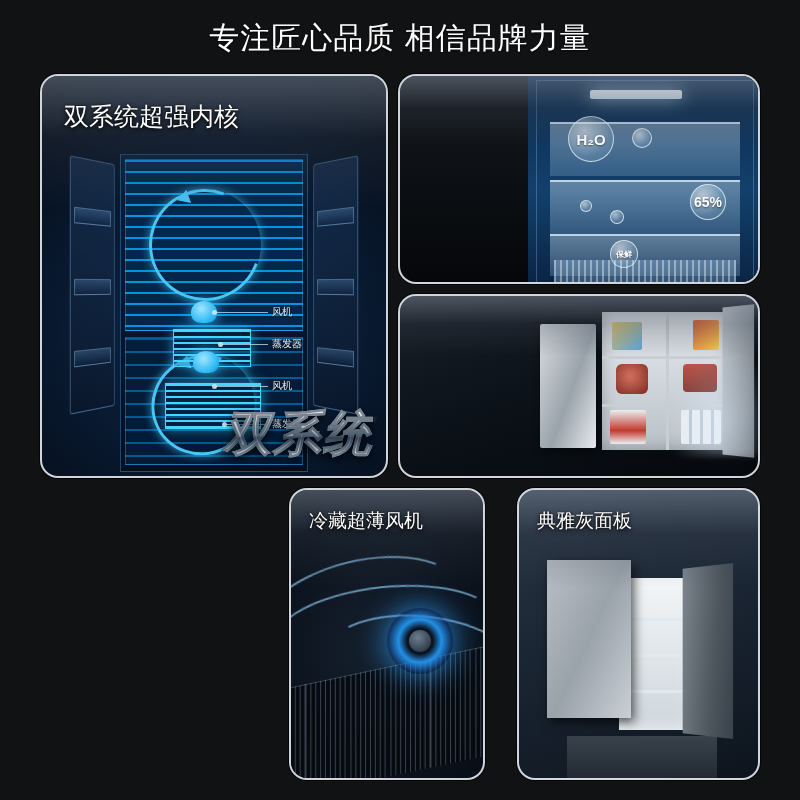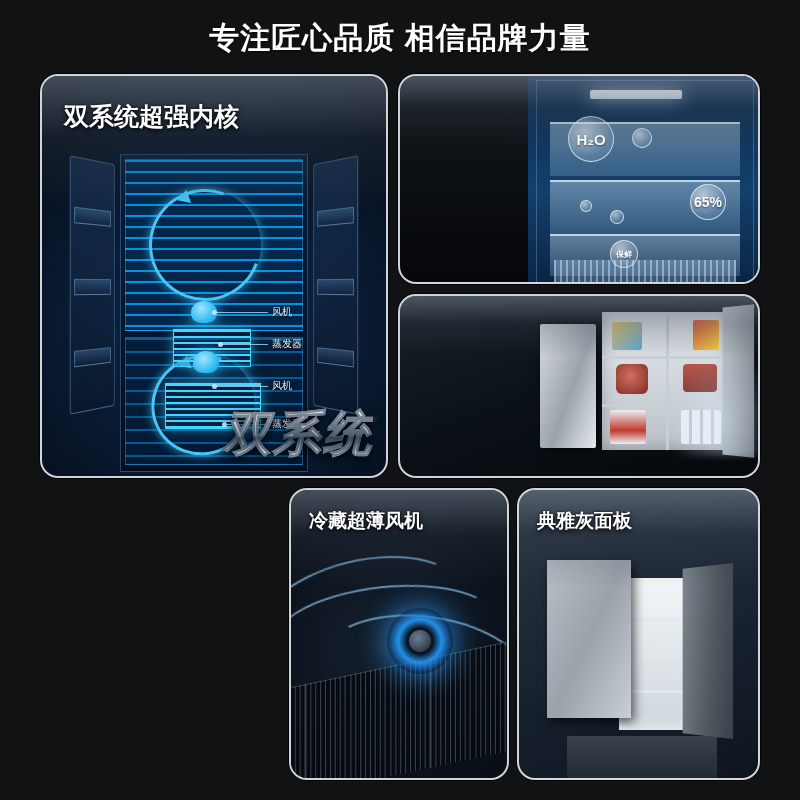--- a/index.html
+++ b/index.html
@@ -10,42 +10,42 @@
     overflow: hidden;
   }
   .page { position: relative; width: 800px; height: 800px; background: #111214; }
 
   
   .header {
     position: absolute; left: 0; top: 18px; width: 800px;
     text-align: center;
     color: #fff;
     font-size: 30px;
-    font-weight: bold;
+    font-weight: normal;
     letter-spacing: 1px;
     text-shadow: 0 1px 2px rgba(0,0,0,.8);
   }
 
   
   .panel {
     position: absolute;
     border-radius: 18px;
     overflow: hidden;
     border: 2px solid rgba(235,240,245,.88);
     background: #05070b;
     box-shadow: 0 0 0 1px rgba(0,0,0,.7);
   }
   .panel .glossy {
     position: absolute; left: 0; top: 0; width: 100%; height: 34%;
     background: linear-gradient(180deg, rgba(120,132,148,.55) 0%, rgba(58,66,80,.30) 45%, rgba(0,0,0,0) 100%);
     pointer-events: none; z-index: 6;
   }
   .panel .ttl {
     position: absolute; z-index: 9;
-    color: #ffffff; font-weight: bold;
+    color: #ffffff; font-weight: normal;
     text-shadow: 0 2px 5px rgba(0,0,0,.95), 0 0 2px rgba(0,0,0,.9);
     line-height: 1.18;
     white-space: pre-line;
   }
 
   
   #p1 { left: 40px; top: 74px; width: 348px; height: 404px;
         background: radial-gradient(120% 95% at 50% 62%, #0d2a4e 0%, #08172c 42%, #04080f 78%, #020407 100%); }
   #p1 .ttl { left: 22px; top: 26px; font-size: 25px; }
 
@@ -146,21 +146,21 @@
         transform: perspective(300px) rotateY(-22deg); }
   .mist { position: absolute; right: -4px; bottom: 0; width: 90px; height: 110px;
         background: radial-gradient(ellipse at 60% 70%, rgba(220,235,250,.45), rgba(220,235,250,0) 70%);
         filter: blur(3px); }
   #p3 .metal-txt { left: 128px; bottom: -2px; font-size: 42px; letter-spacing: 0; }
   #p3 .metal-txt .sm { font-size: 30px; }
 
   
   #p4 { left: 40px; top: 488px; width: 243px; height: 292px;
         background: radial-gradient(110% 90% at 50% 62%, #10233c 0%, #0a1524 45%, #04070c 100%); }
-  #p5 { left: 289px; top: 488px; width: 220px; height: 292px;
+  #p5 { left: 289px; top: 488px; width: 196px; height: 292px;
         background: radial-gradient(110% 90% at 45% 55%, #15202e 0%, #0b121c 50%, #04070b 100%); }
   #p6 { left: 517px; top: 488px; width: 243px; height: 292px;
         background: linear-gradient(160deg, #2b3745 0%, #1b2634 45%, #0d141d 100%); }
   #p4 .ttl, #p5 .ttl, #p6 .ttl { left: 18px; top: 20px; font-size: 19px; }
 
   
   .evstack { position: absolute; left: 4px; top: 96px; width: 236px; height: 150px; }
   .evrow { position: absolute; left: 0; width: 225px; height: 12px;
            border-radius: 6px; border: 1px solid rgba(120,190,255,.55);
            background: repeating-linear-gradient(90deg,

